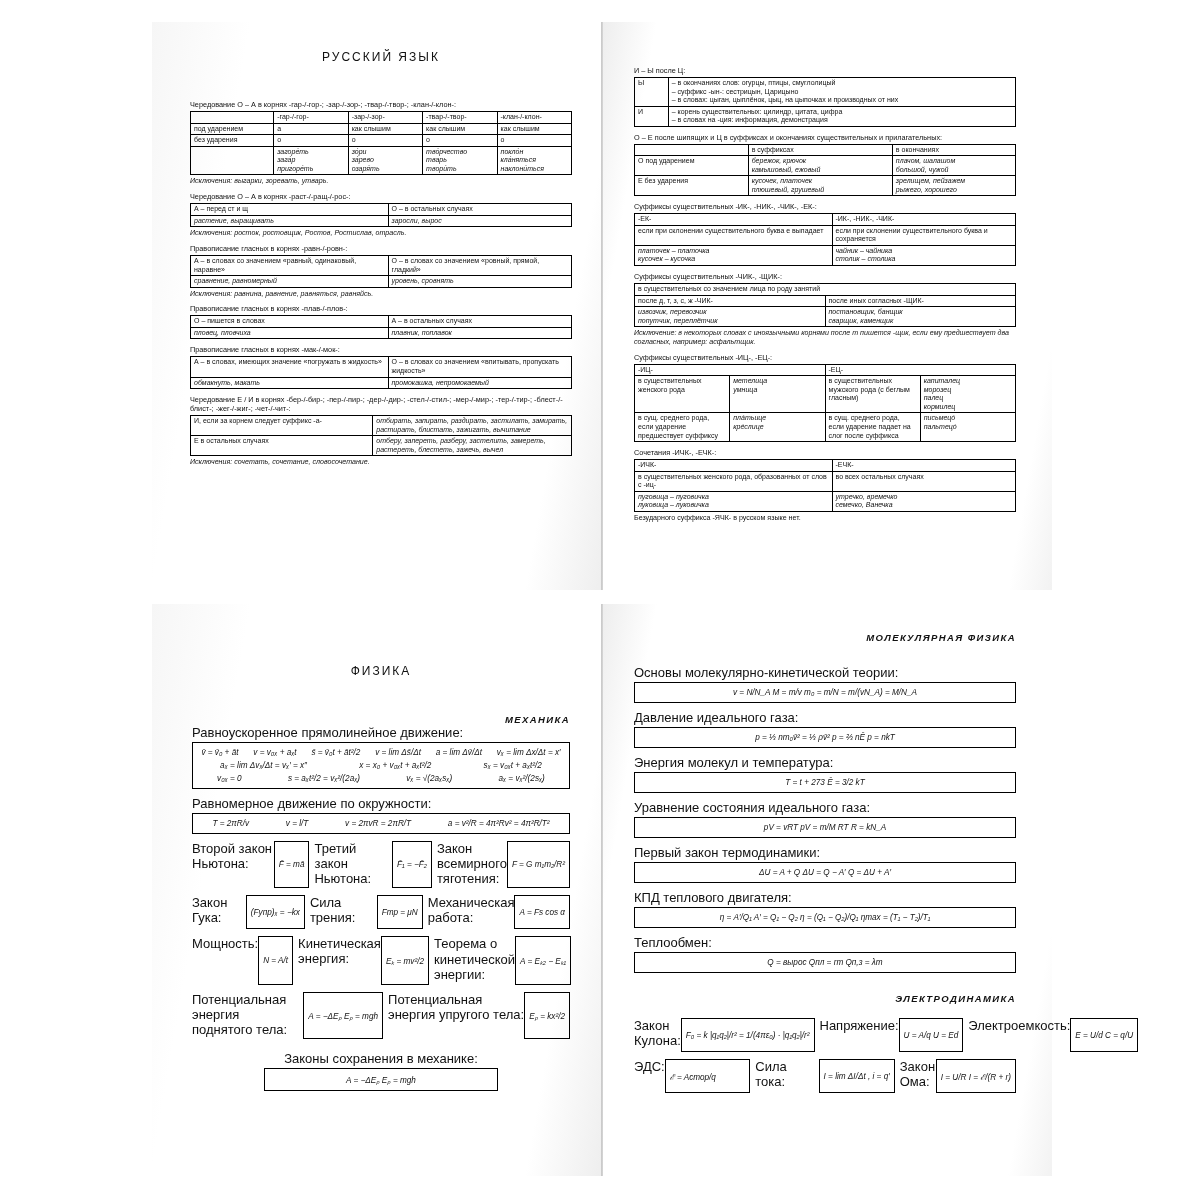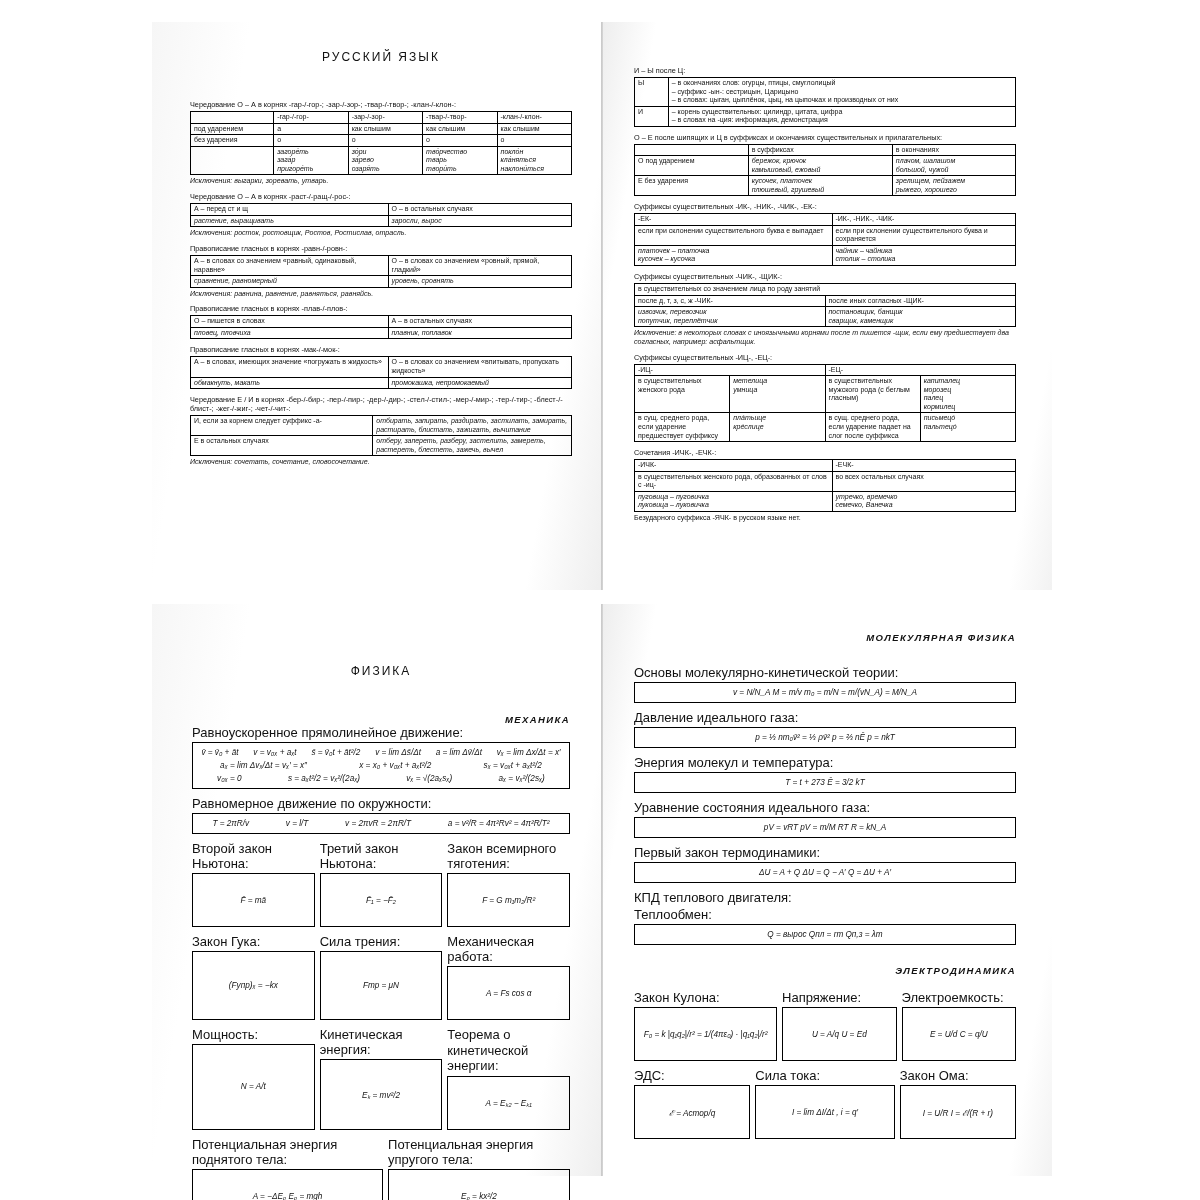--- a/index.html
+++ b/index.html
@@ -23,22 +23,22 @@
   .ctr{text-align:center;}
   .blk{margin-bottom:6px;}
   
   .fbox{border:1px solid #000;padding:5px 6px;margin:0 0 7px 0;display:flex;justify-content:space-around;align-items:center;gap:10px;flex-wrap:wrap;background:#fff;}
   .fbox.col{flex-direction:column;align-items:stretch;gap:4px;}
   .frow{display:flex;justify-content:space-around;align-items:center;width:100%;gap:10px;}
   .f{font-family:Liberation Sans, sans-serif;font-style:italic;font-size:8.2px;white-space:nowrap;}
   .lbl{font-size:13px;margin:0 0 2px 0;}
   .cols{display:flex;gap:5px;}
   .cols > div{flex:1;}
-  .cols.b > div{display:flex;flex-direction:column;}
-  .boxwrap{border:1px solid #000;padding:16px 4px;text-align:center;flex:1;display:flex;align-items:center;justify-content:center;min-height:20px;}
+  .cols.b > div{display:flex;flex-direction:row;}
+  .boxwrap{border:1px solid #000;padding:6px 4px;text-align:center;flex:1;display:flex;align-items:center;min-height:20px;}
   .center-box{margin:0 auto;width:62%;}
 </style>
 </head>
 <body>
 
 <div class="page" id="spread-top">
   <div class="sheet left-sheet">
     <div class="inner" style="padding:28px 30px 20px 38px;">
       <h1 class="title">РУССКИЙ ЯЗЫК</h1>
 
@@ -479,20 +479,23 @@
         <div class="fbox" style="justify-content:center">
             <span class="f">pV = vRT        pV = m/M RT        R = kN_A</span>
           </div>
 
         <div class="lbl">Первый закон термодинамики:</div>
         <div class="fbox" style="justify-content:center">
             <span class="f">ΔU = A + Q        ΔU = Q − A′        Q = ΔU + A′</span>
           </div>
 
         <div class="lbl">КПД теплового двигателя:</div>
+        <div class="fbox" style="justify-content:center">
+            <span class="f">η = A′/Q₁        A′ = Q₁ − Q₂        η = (Q₁ − Q₂)/Q₁        ηmax = (T₁ − T₂)/T₁</span>
+          </div>
 
         <div class="lbl">Теплообмен:</div>
         <div class="fbox" style="justify-content:center">
             <span class="f">Q = вырос        Qпл = rm        Qп,з = λm</span>
           </div>
 
         <h2 class="sub" style="margin:20px 0 14px 0;">ЭЛЕКТРОДИНАМИКА</h2>
 
         <div class="cols b" style="margin-bottom:7px;">
           <div style="flex:1.25">

